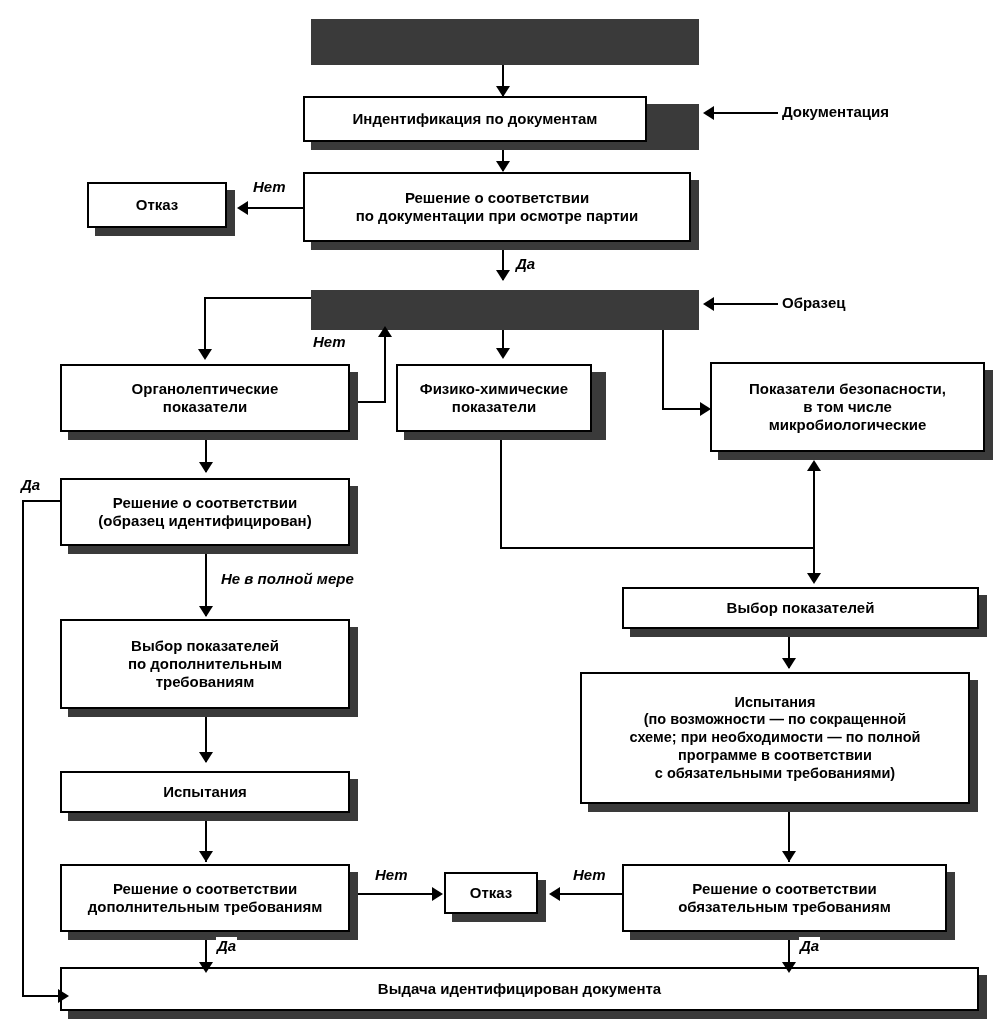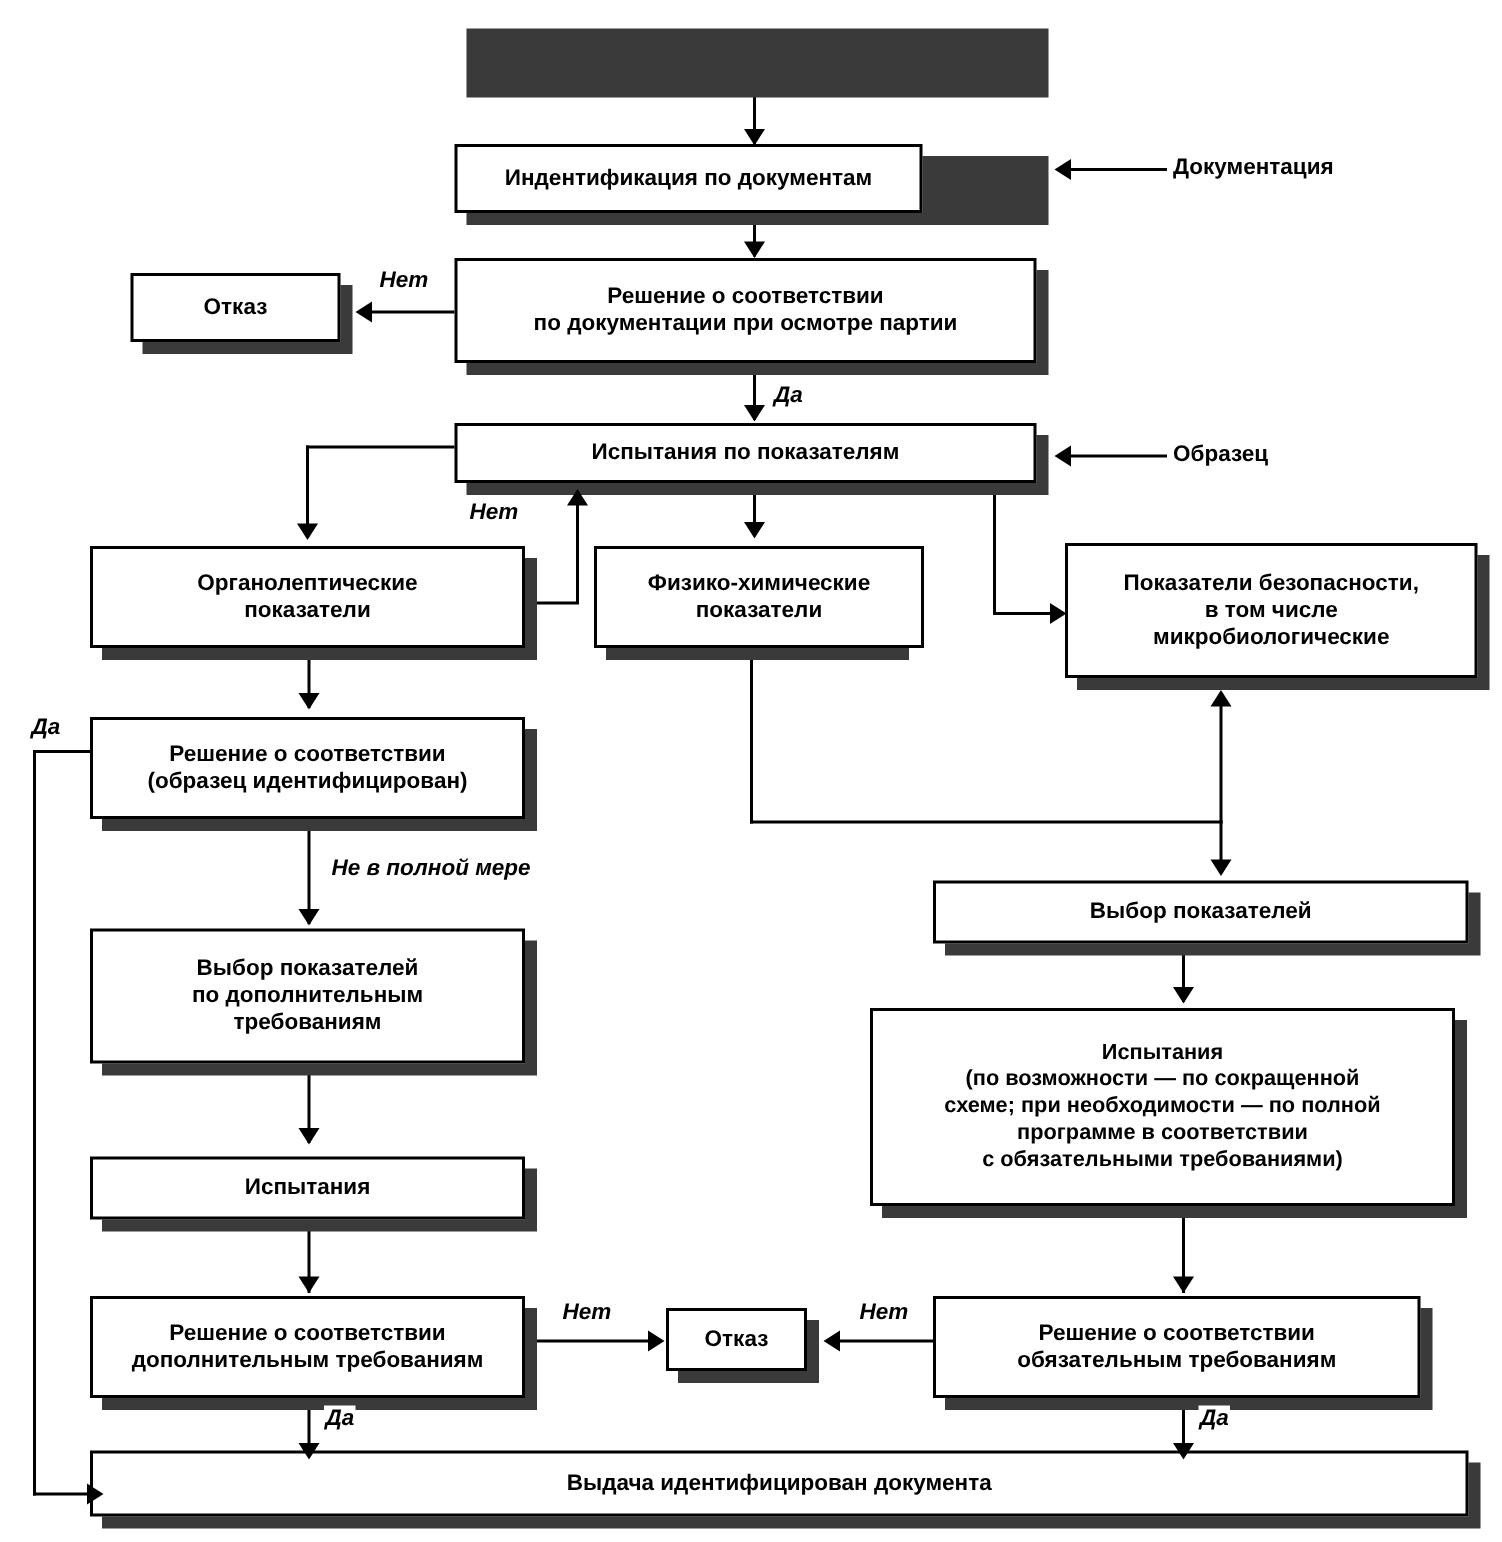--- a/index.html
+++ b/index.html
@@ -187,43 +187,40 @@
   <div class="h" style="left:560px; top:893px; width:70px;"></div>
   <div class="arr arr-left" style="left:549px; top:887px;"></div>
 
   <div class="v" style="left:205px; top:934px; height:38px;"></div>
   <div class="arr arr-down" style="left:199px; top:962px;"></div>
 
   <div class="v" style="left:788px; top:934px; height:38px;"></div>
   <div class="arr arr-down" style="left:782px; top:962px;"></div>
 
 
-  <div class="node" style="left:303px; top:96px; width:312px; height:46px;">
+  <div class="node" style="left:303px; top:96px; width:344px; height:46px;">
     <span>Индентификация по документам</span>
   </div>
 
   <div class="node" style="left:303px; top:172px; width:388px; height:70px; white-space:pre-line;">
     <span style="white-space:pre-line;">Решение о соответствии
 по документации при осмотре партии</span>
   </div>
 
   <div class="node" style="left:87px; top:182px; width:140px; height:46px;">
     <span>Отказ</span>
   </div>
 
-  <div class="node" style="left:303px; top:282px; width:388px; height:40px;">
-    <span>Испытания по показателям</span>
-  </div>
 
   <div class="node" style="left:60px; top:364px; width:290px; height:68px;">
     <span style="white-space:pre-line;">Органолептические
 показатели</span>
   </div>
 
-  <div class="node" style="left:396px; top:364px; width:220px; height:68px;">
+  <div class="node" style="left:396px; top:364px; width:196px; height:68px;">
     <span style="white-space:pre-line;">Физико-химические
 показатели</span>
   </div>
 
   <div class="node" style="left:710px; top:362px; width:275px; height:90px;">
     <span style="white-space:pre-line;">Показатели безопасности,
 в том числе
 микробиологические</span>
   </div>
 

